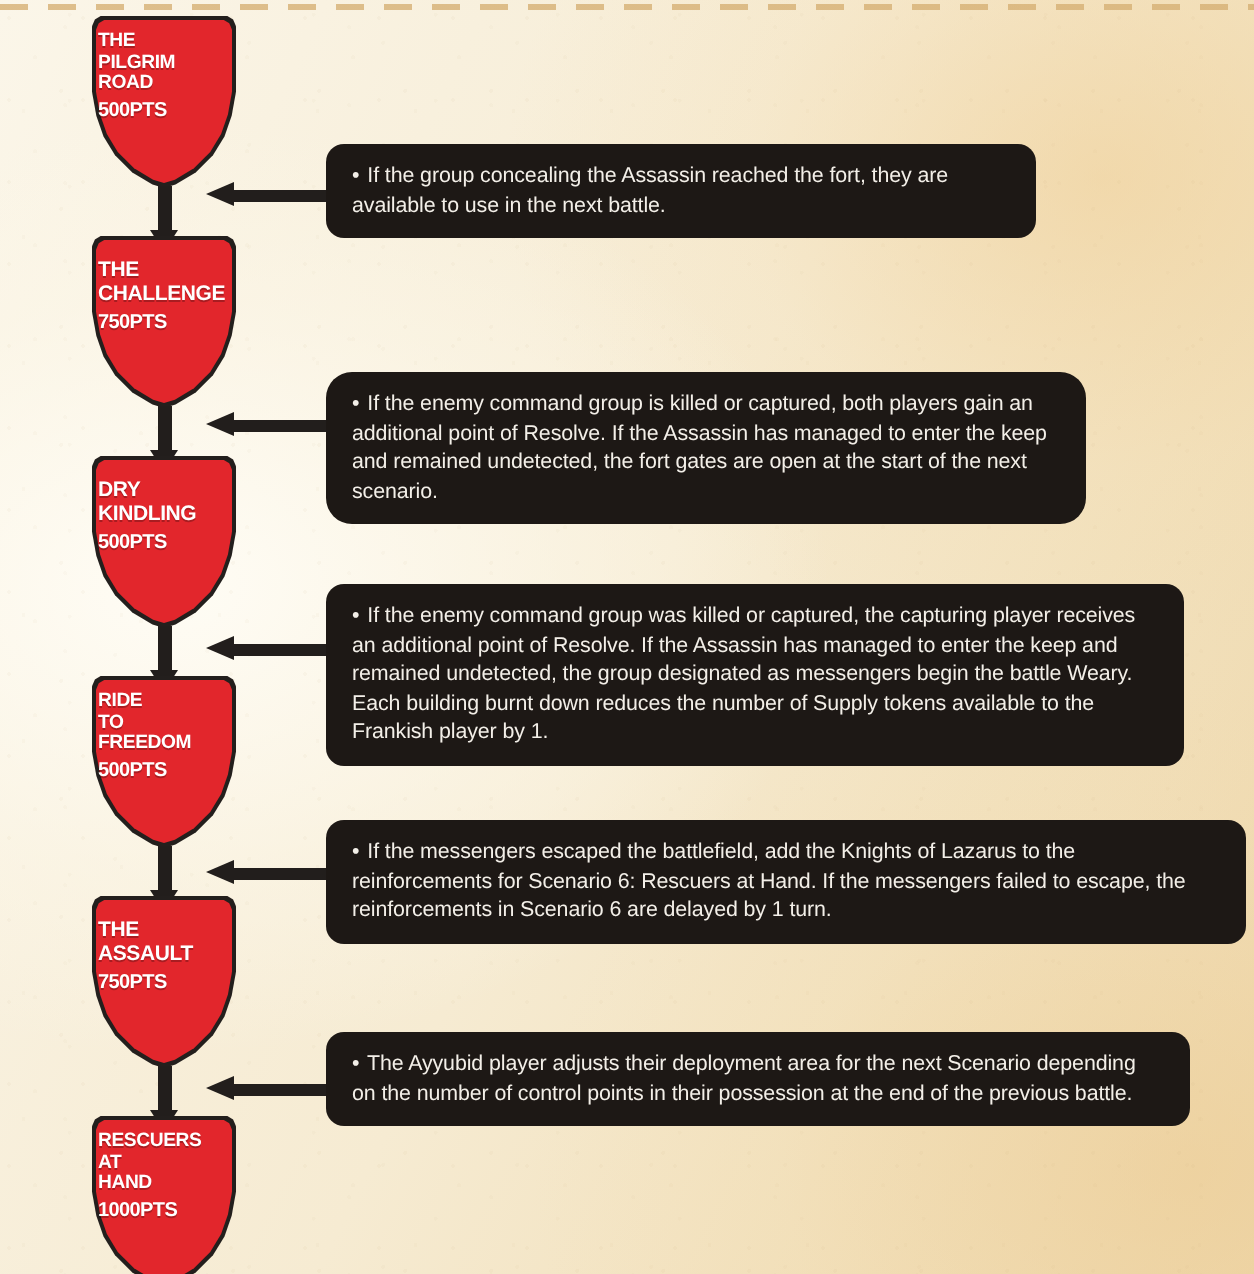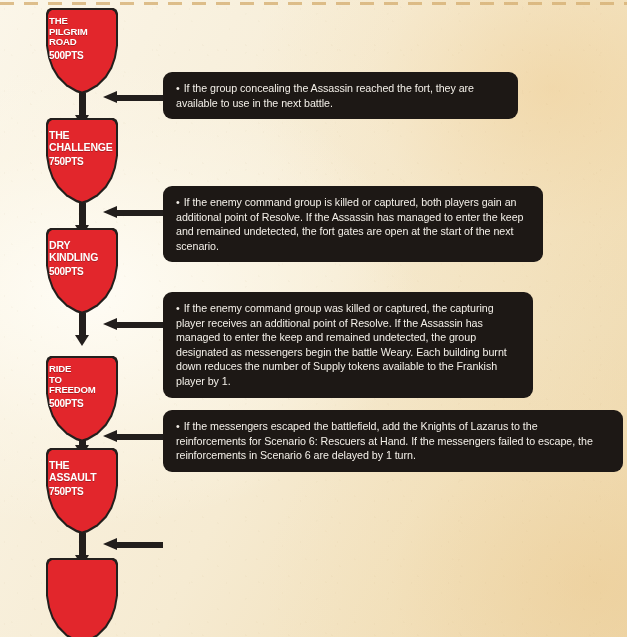--- a/index.html
+++ b/index.html
@@ -222,21 +222,21 @@
   <div class="vconn" style="top:203px; height:33px;">
     <div class="shaft" style="height:23px;"></div>
     <div class="head" style="top:22px;"></div>
   </div>
 
   <div class="hconn" style="left:103px; top:206px; width:60px;">
     <div class="hshaft" style="width:48px;"></div>
     <div class="hhead"></div>
   </div>
 
-  <div class="note" style="left:163px; top:186px; width:380px;">
+  <div class="note" style="left:163px; top:186px; width:380px;border-radius:13px;">
     <p><span class="bullet">•</span> <span>If the enemy command group is killed or captured, both players gain an additional point of Resolve. If the Assassin has managed to enter the keep and remained undetected, the fort gates are open at the start of the next scenario.</span></p>
   </div>
 
   <div class="shield" style="top:228px;">
     <div class="outline"></div>
     <div class="inner"></div>
     <div class="label">
       <span>DRY</span><br>
       <span>KINDLING</span>
       <span class="pts">500pts</span>
@@ -246,25 +246,25 @@
   <div class="vconn" style="top:313px; height:33px;">
     <div class="shaft" style="height:23px;"></div>
     <div class="head" style="top:22px;"></div>
   </div>
 
   <div class="hconn" style="left:103px; top:318px; width:60px;">
     <div class="hshaft" style="width:48px;"></div>
     <div class="hhead"></div>
   </div>
 
-  <div class="note" style="left:163px; top:292px; width:370px;">
+  <div class="note" style="left:163px; top:292px; width:429px;">
     <p><span class="bullet">•</span> <span>If the enemy command group was killed or captured, the capturing player receives an additional point of Resolve. If the Assassin has managed to enter the keep and remained undetected, the group designated as messengers begin the battle Weary. Each building burnt down reduces the number of Supply tokens available to the Frankish player by 1.</span></p>
   </div>
 
-  <div class="shield" style="top:356px;">
+  <div class="shield" style="top:338px;">
     <div class="outline"></div>
     <div class="inner"></div>
     <div class="label lines4">
       <span>RIDE</span><br>
       <span>TO</span><br>
       <span>FREEDOM</span>
       <span class="pts">500pts</span>
     </div>
   </div>
 
@@ -295,19 +295,28 @@
   <div class="vconn" style="top:533px; height:33px;">
     <div class="shaft" style="height:23px;"></div>
     <div class="head" style="top:22px;"></div>
   </div>
 
   <div class="hconn" style="left:103px; top:538px; width:60px;">
     <div class="hshaft" style="width:48px;"></div>
     <div class="hhead"></div>
   </div>
 
+  <div class="note" style="left:163px; top:516px; width:432px;">
+    <p><span class="bullet">•</span> <span>The Ayyubid player adjusts their deployment area for the next Scenario depending on the number of control points in their possession at the end of the previous battle.</span></p>
+  </div>
 
   <div class="shield" style="top:558px;">
     <div class="outline"></div>
     <div class="inner"></div>
+    <div class="label lines4">
+      <span>RESCUERS</span><br>
+      <span>AT</span><br>
+      <span>HAND</span>
+      <span class="pts">1000pts</span>
+    </div>
   </div>
 
 </div>
 
 </body></html>

